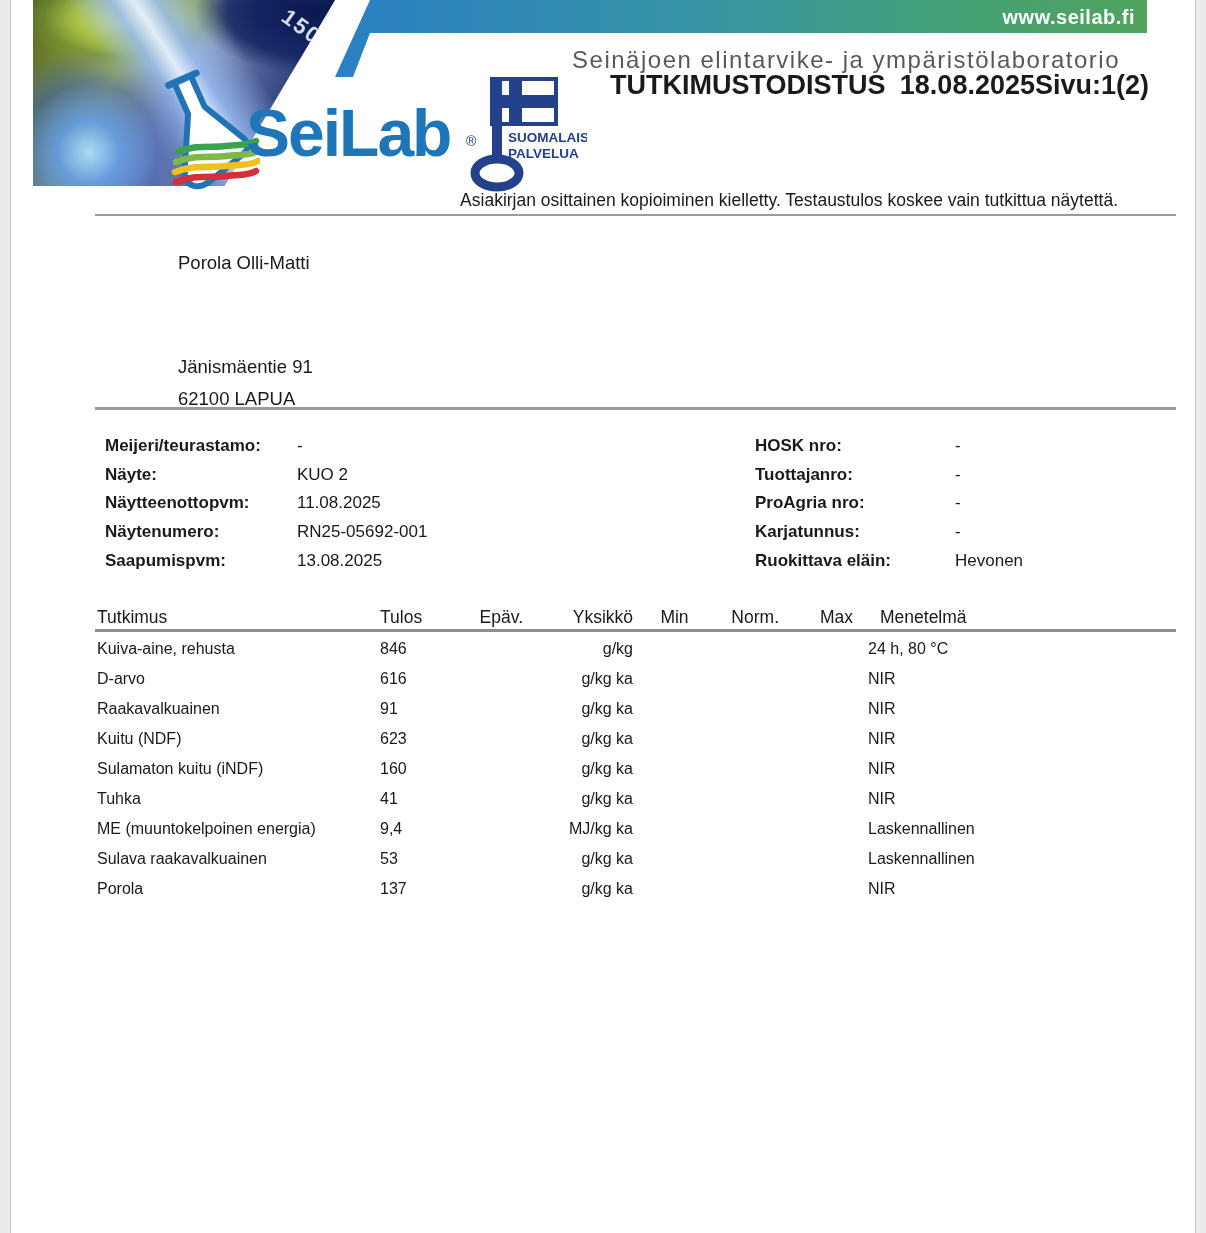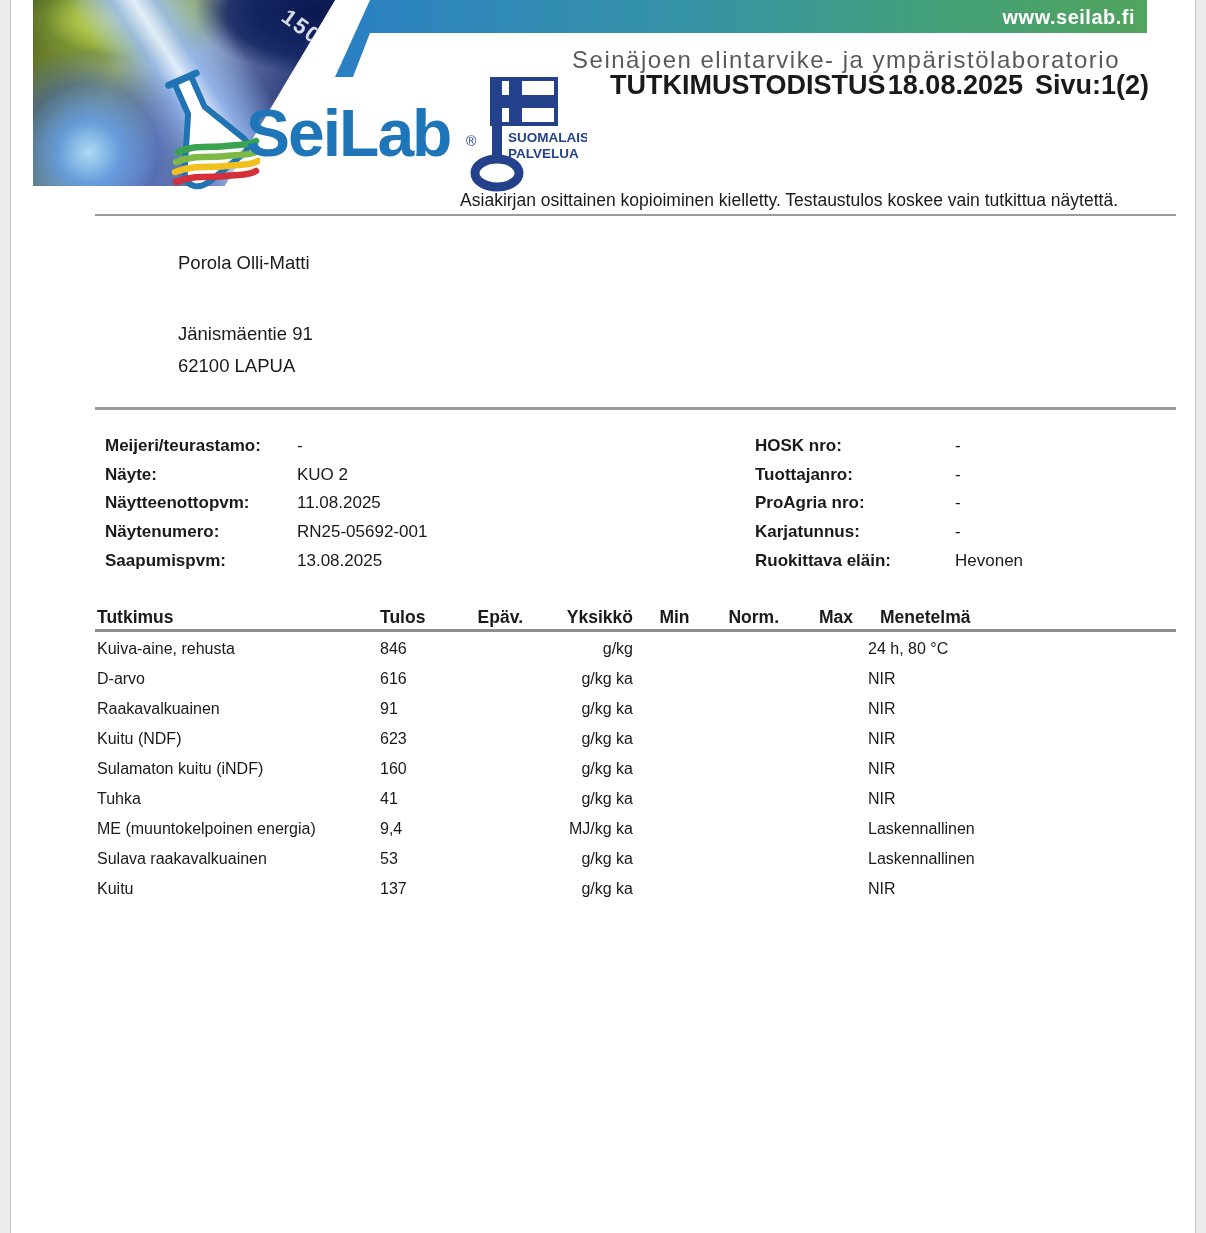--- a/index.html
+++ b/index.html
@@ -44,48 +44,48 @@
 
   
   .org-name{
     position:absolute;top:46px;right:86px;font-size:24px;color:#58595b;letter-spacing:1.5px;
     white-space:nowrap;
   }
   .title-row{
     position:absolute;left:610px;right:57px;top:70px;display:flex;justify-content:space-between;
     font-size:27px;font-weight:bold;white-space:nowrap;
   }
-  .title-date{display:flex;gap:12px}
+  .title-date{display:flex;}
   .disclaimer{
     position:absolute;top:190px;right:88px;font-size:17.5px;white-space:nowrap;
   }
   .rule{position:absolute;left:95px;width:1081px;background:#9b9b9b}
   .rule-1{top:214px;height:2px}
   .rule-2{top:407px;height:3px}
   .rule-3{top:629px;height:3px;background:#8e8e8e}
 
   
   .addr{position:absolute;left:178px;top:247px;font-size:18.5px}
-  .addr-name{margin-bottom:39px}
+  .addr-name{margin-bottom:72px}
   .addr-line{line-height:32px}
 
   
   .meta-col{position:absolute;top:432px;font-size:17px}
   .meta-col-left{left:105px}
   .meta-col-right{left:755px}
   .meta-row{display:flex;height:28.6px;align-items:center}
   .meta-label{font-weight:bold;white-space:nowrap}
   .meta-col-left .meta-label{width:192px}
   .meta-col-right .meta-label{width:200px}
   .meta-value{white-space:nowrap}
 
   
   .tbl{position:absolute;left:97px;top:605px;width:1079px}
   .trow{display:flex;height:30px;align-items:center;font-size:16px}
-  .thead{font-weight:bold;font-size:17.5px;height:24px}
+  .thead{font-weight:normal;font-size:17.5px;height:24px}
   .c1{width:283px;text-align:left}
   .c2{width:80px;text-align:left}
   .c3{width:63px;text-align:right}
   .c4{width:110px;text-align:right}
   .c5{width:59px;text-align:center}
   .c6{width:75px;text-align:right}
   .c7{width:74px;text-align:right}
   .c8{flex:1;text-align:left;padding-left:27px}
   .thead .c4{padding-right:12px}
   .tbody{position:absolute;left:97px;top:634px;width:1079px}
@@ -293,21 +293,21 @@
     <div class="c1">Sulava raakavalkuainen</div>
     <div class="c2">53</div>
     <div class="c3"></div>
     <div class="c4">g/kg ka</div>
     <div class="c5"></div>
     <div class="c6"></div>
     <div class="c7"></div>
     <div class="c8">Laskennallinen</div>
   </div>
     <div class="trow">
-    <div class="c1">Kuitu</div>
+    <div class="c1">Porola</div>
     <div class="c2">137</div>
     <div class="c3"></div>
     <div class="c4">g/kg ka</div>
     <div class="c5"></div>
     <div class="c6"></div>
     <div class="c7"></div>
     <div class="c8">NIR</div>
   </div>
   </div>
 

